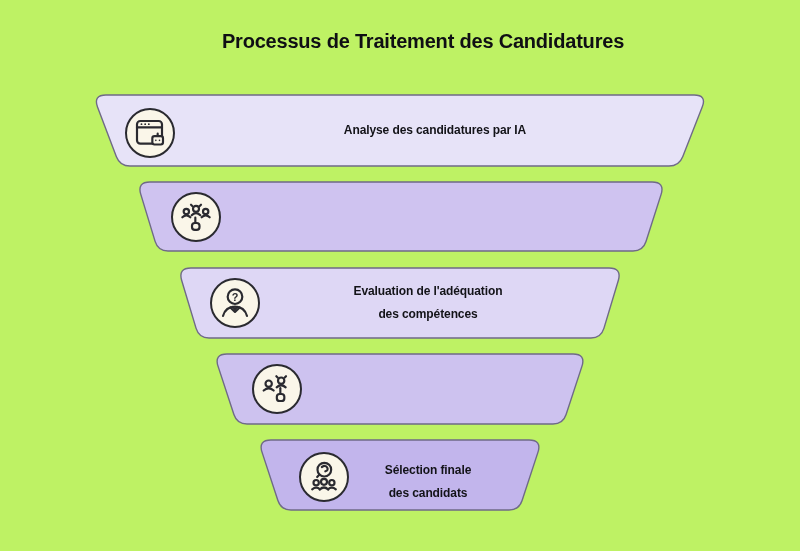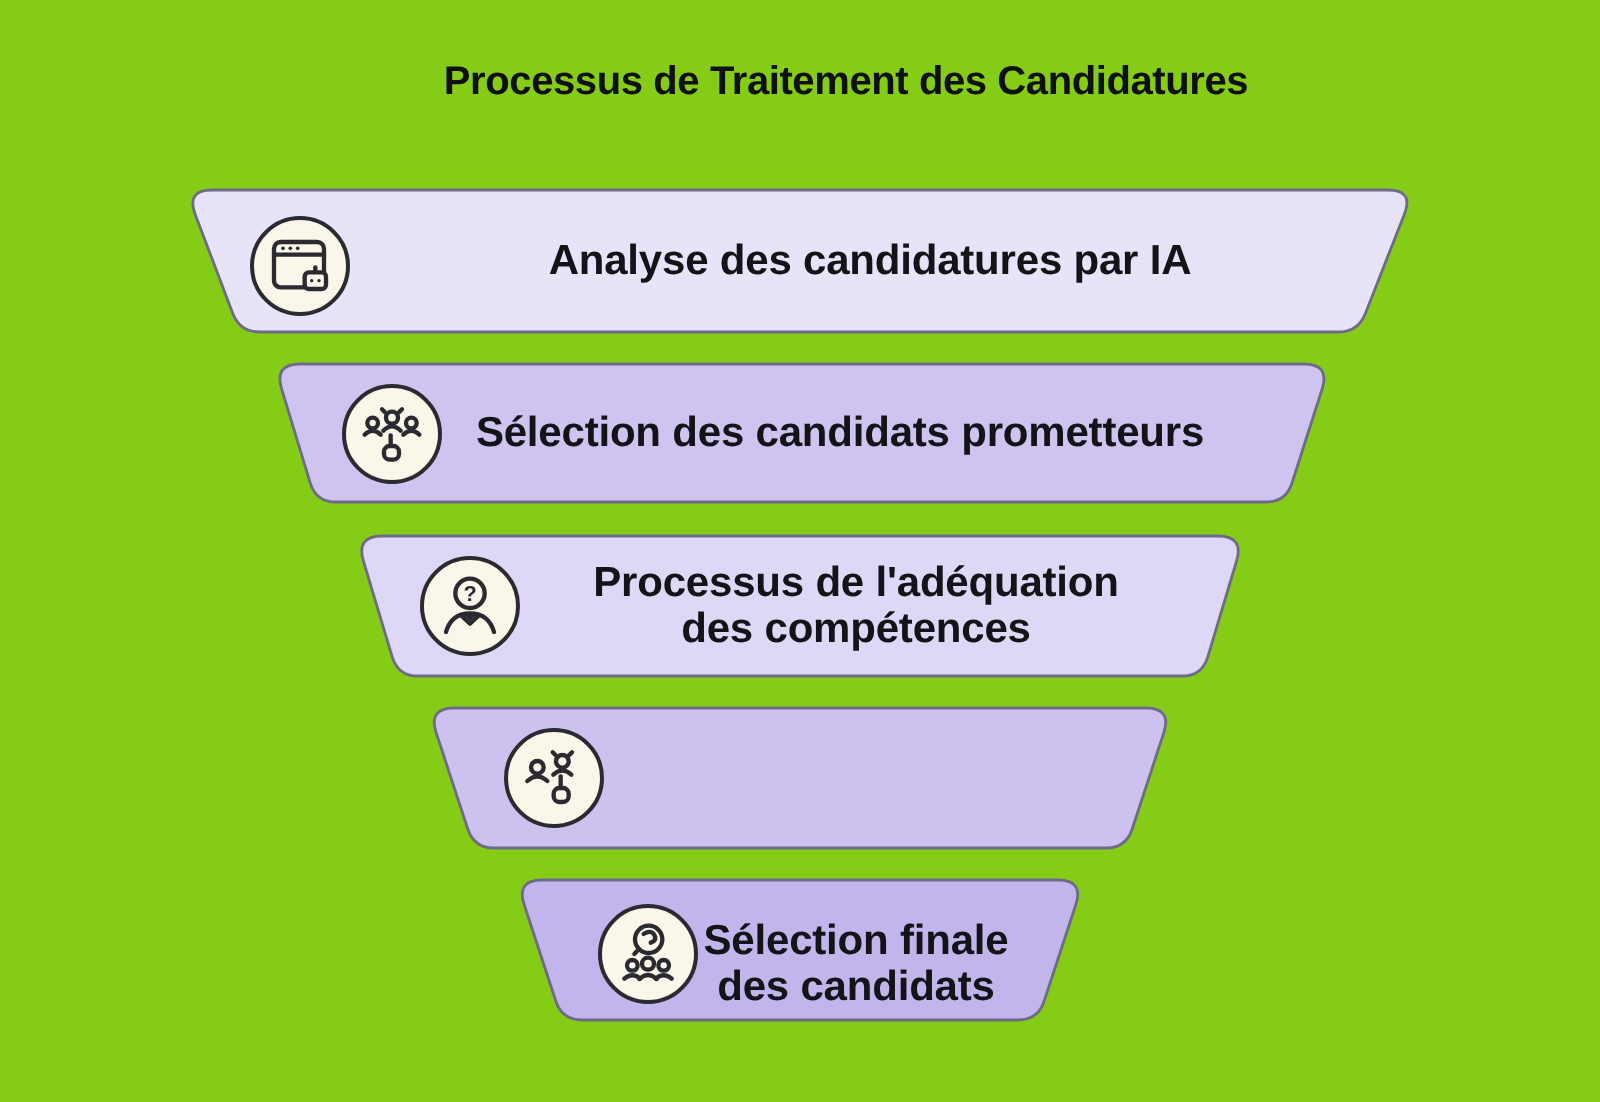--- a/index.html
+++ b/index.html
@@ -1,26 +1,26 @@
 <!DOCTYPE html>
 <html><head>
 <meta charset="utf-8">
 <style>
   *{margin:0;padding:0;box-sizing:border-box}
   html,body{width:800px;height:551px;background:#ffffff;font-family:"Liberation Sans",sans-serif}
-  .canvas{position:relative;width:800px;height:551px;overflow:hidden;background:#84cc16}
+  .canvas{position:relative;width:800px;height:551px;overflow:hidden;background:#bef264}
   .title{position:absolute;top:30px;left:23px;width:800px;text-align:center;
          font-size:20px;font-weight:700;letter-spacing:-0.2px;color:#0f0f14}
   .funnel{position:absolute;left:0;top:0}
   .icon-circle{position:absolute;width:50px;height:50px;border-radius:50%;
                background:#faf6e9;border:2px solid #2a2a30;
                display:flex;align-items:center;justify-content:center}
   .icon-circle svg{width:40px;height:40px;display:block}
   .label{position:absolute;display:flex;align-items:center;justify-content:center;
-         text-align:center;font-size:21px;font-weight:700;line-height:23px;
+         text-align:center;font-size:12px;font-weight:700;line-height:23px;
          letter-spacing:-0.1px;color:#131318;white-space:pre-line}
   .ic{stroke:#2a2a30;stroke-width:1.3;fill:none;stroke-linecap:round;stroke-linejoin:round}
   .dot{fill:#2a2a30;stroke:none}
   .fillbg{fill:#faf6e9;stroke:#2a2a30;stroke-width:1.3;stroke-linejoin:round}
   .qmark{font:700 6.5px "Liberation Sans",sans-serif;fill:#2a2a30;stroke:none;text-anchor:middle}
 </style>
 </head>
 <body>
 
 <div class="canvas">
@@ -57,32 +57,31 @@
       <circle class="ic" cx="12" cy="7.1" r="1.8"></circle>
       <path class="ic" d="M9.4 11 q2.6 -2.6 5.2 0"></path>
       <circle class="ic" cx="6.2" cy="8.7" r="1.6"></circle>
       <path class="ic" d="M3.8 12.2 q2.4 -2.3 4.8 0"></path>
       <circle class="ic" cx="17.8" cy="8.7" r="1.6"></circle>
       <path class="ic" d="M15.4 12.2 q2.4 -2.3 4.8 0"></path>
       <line class="ic" x1="11.6" y1="12.4" x2="11.6" y2="16"></line>
       <rect class="fillbg" x="9.6" y="15.6" width="4.5" height="4.1" rx="1.7"></rect>
     </svg>
   </div>
-  <div class="label" style="left:170px;top:182px;width:500px;height:69px">Sélection des candidats prometteurs</div>
 
   <div class="icon-circle" style="left:210px;top:278px">
     <svg viewBox="0 0 24 24">
       <circle class="ic" cx="12" cy="8.2" r="4.4"></circle>
       <text class="qmark" x="12" y="10.5">?</text>
       <path class="ic" d="M4.8 19.8 q1.6 -5.6 7.2 -5.6 q5.6 0 7.2 5.6"></path>
       <path class="ic" d="M9.2 14.7 l2.8 2.6 2.8 -2.6"></path>
       <path class="ic" d="M10.7 14.4 l1.3 1.3 1.3 -1.3"></path>
     </svg>
   </div>
-  <div class="label" style="left:178px;top:268px;width:500px;height:70px">Processus de l'adéquation
+  <div class="label" style="left:178px;top:268px;width:500px;height:70px">Evaluation de l'adéquation
 des compétences</div>
 
   <div class="icon-circle" style="left:252px;top:364px">
     <svg viewBox="0 0 24 24">
       <circle class="ic" cx="7" cy="8.8" r="1.9"></circle>
       <path class="ic" d="M4 12.9 q3 -2.7 6 0"></path>
       <line class="ic" x1="11.6" y1="4.3" x2="12.5" y2="5.2"></line>
       <line class="ic" x1="17.4" y1="4.3" x2="16.5" y2="5.2"></line>
       <circle class="ic" cx="14.5" cy="7" r="1.9"></circle>
       <path class="ic" d="M11.8 11 q2.7 -2.5 5.4 0"></path>

